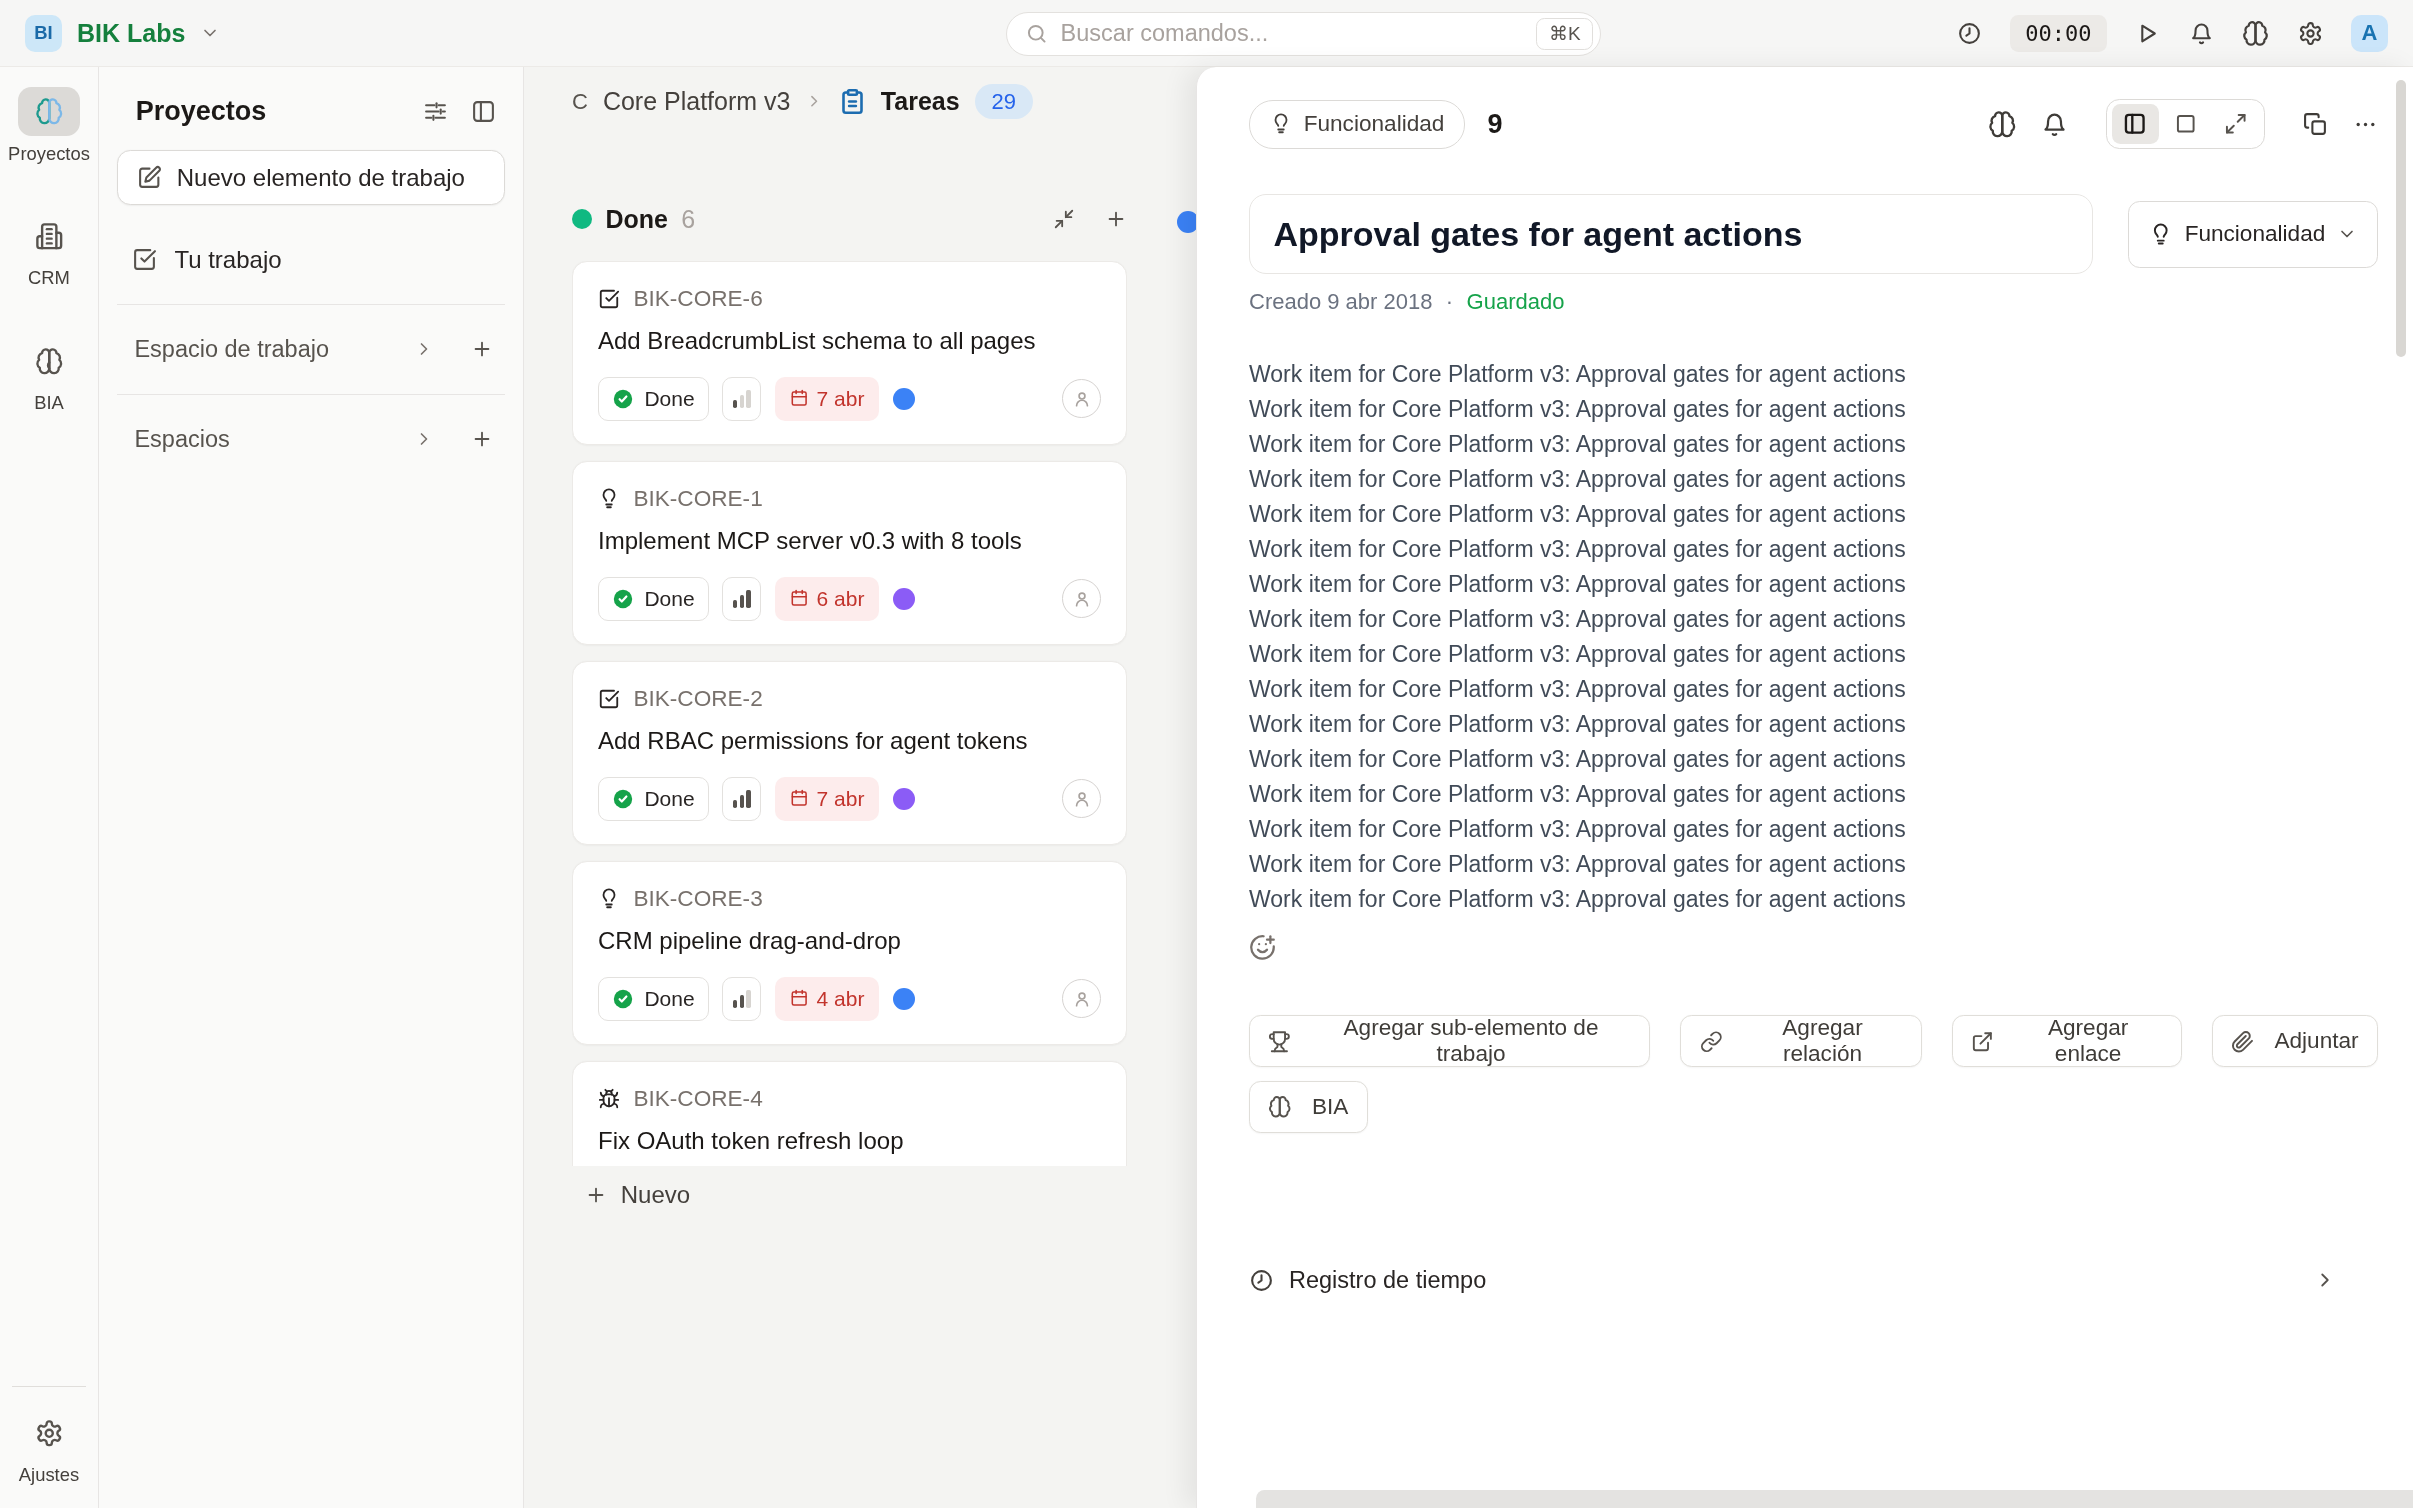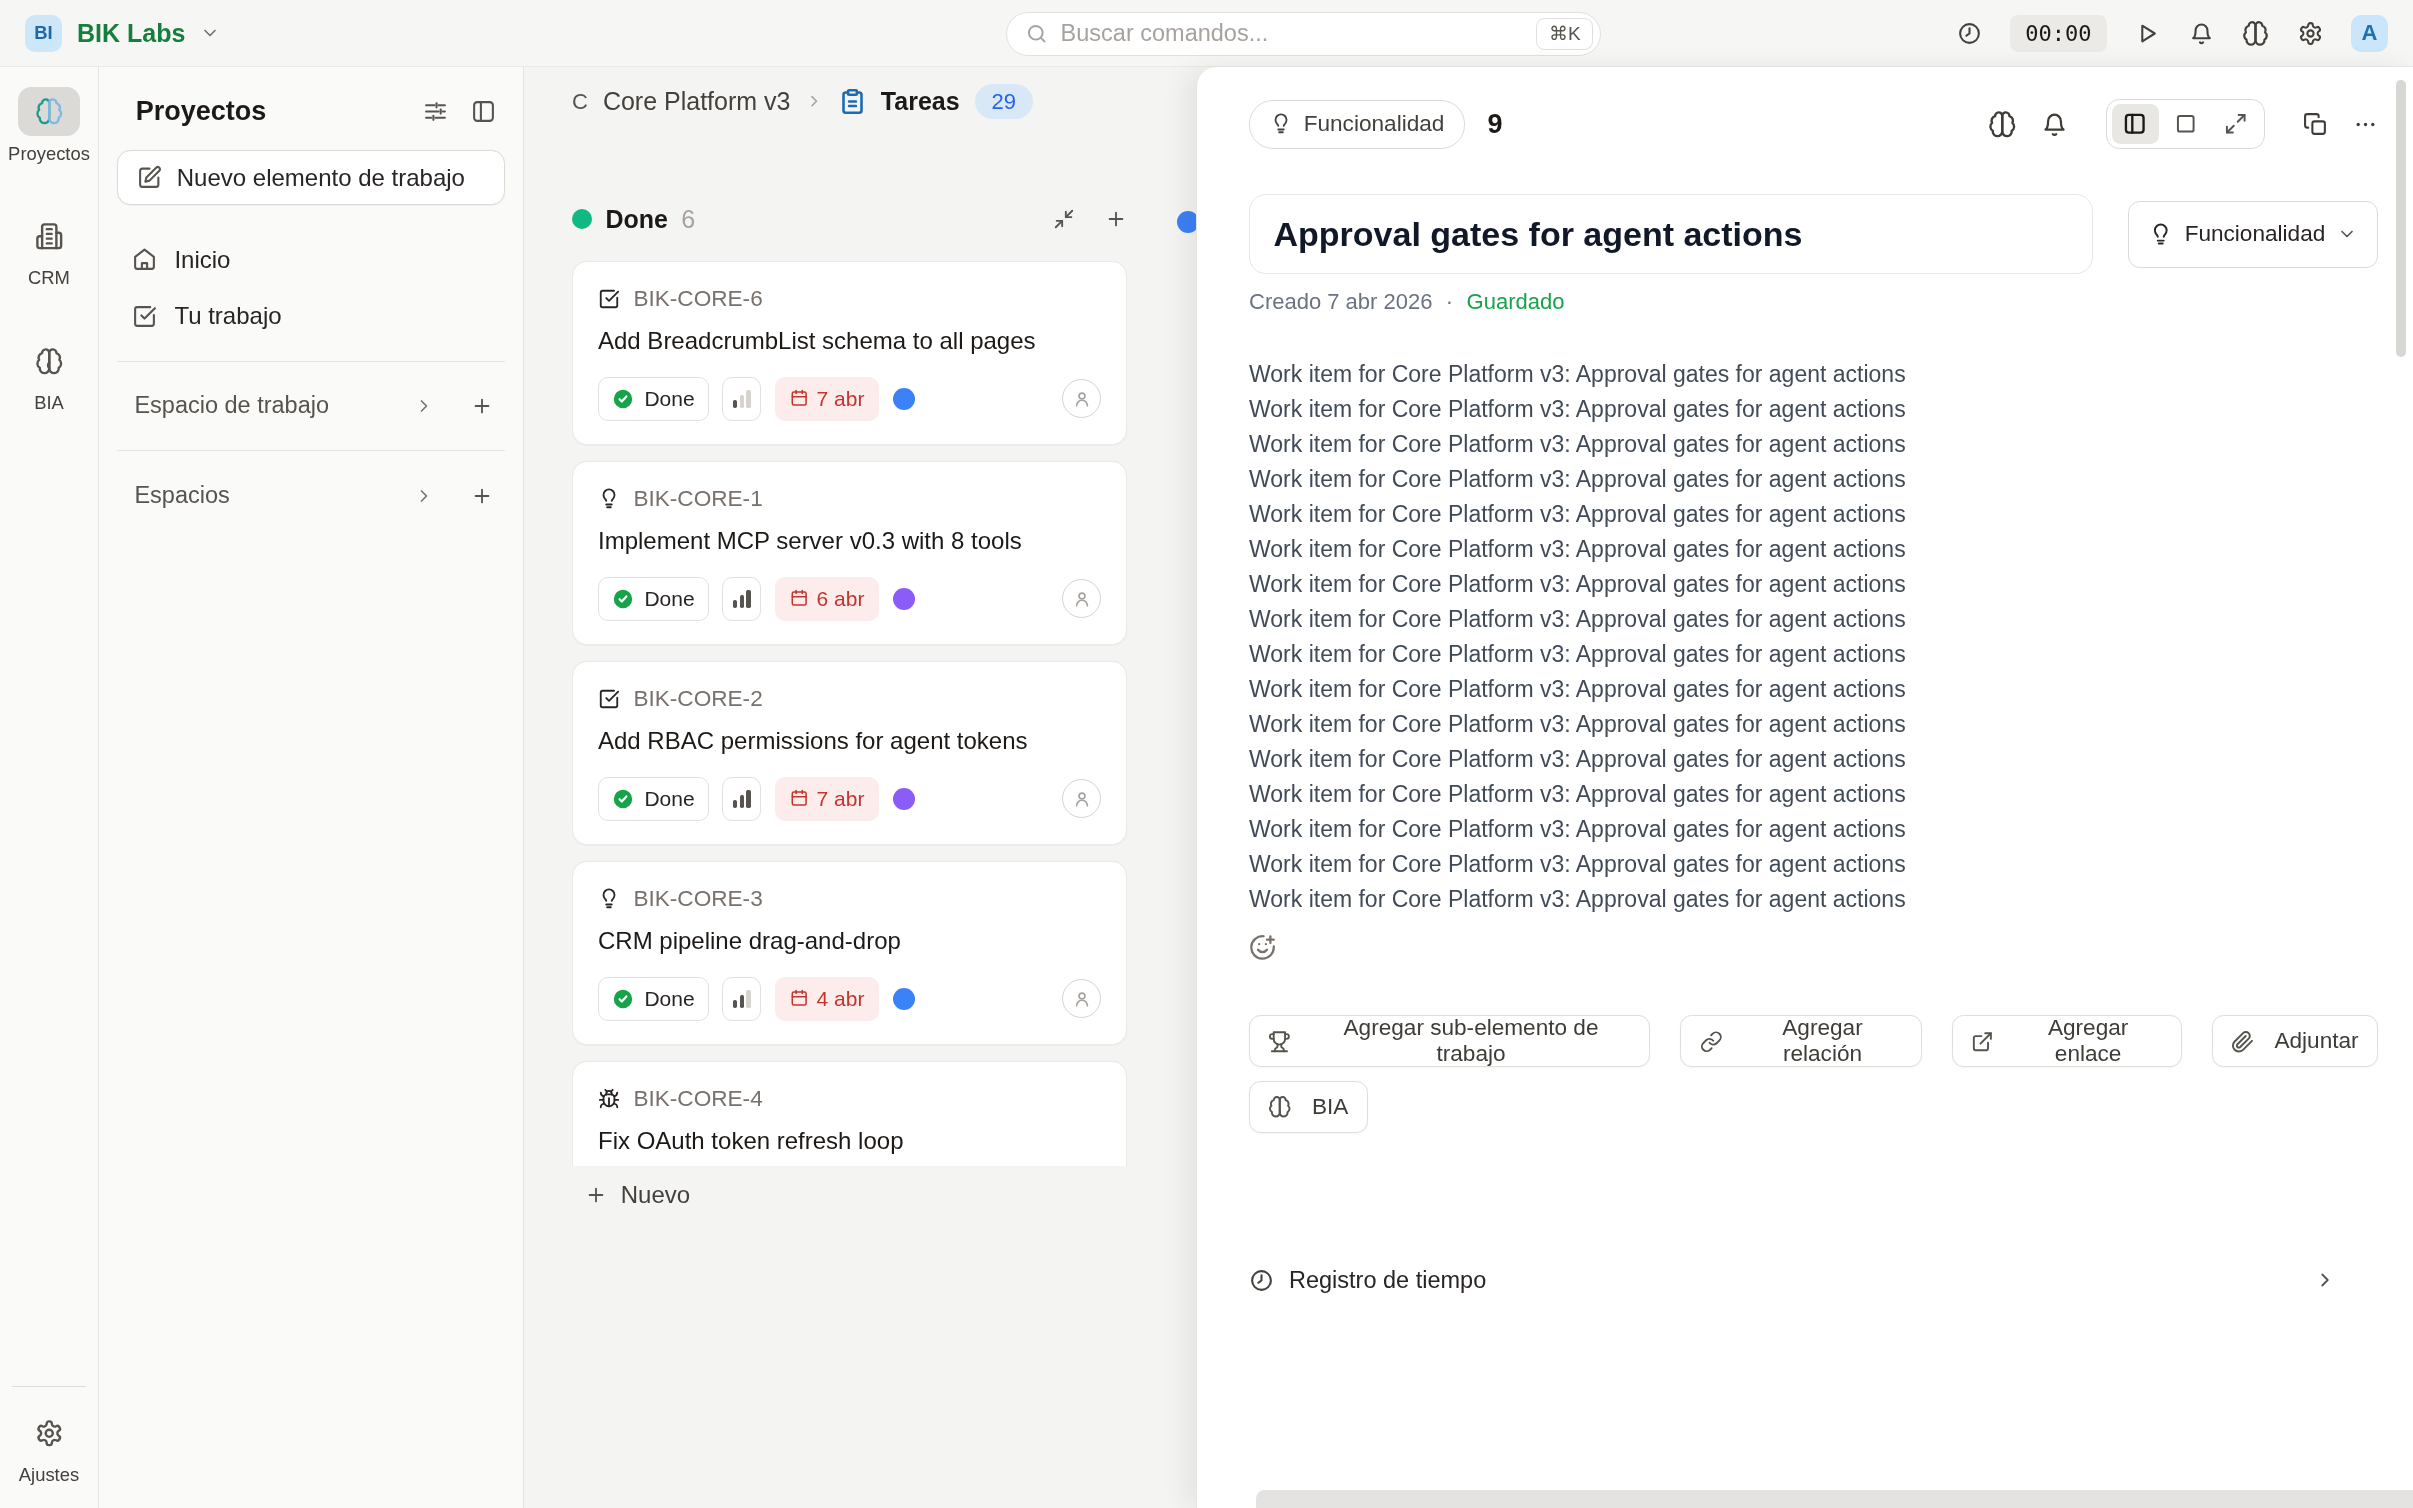--- a/index.html
+++ b/index.html
@@ -267,27 +267,20 @@
     <button class="new-btn">
       <svg class="ic i30" viewBox="0 0 24 24">
           <path d="M12 3.5H5a2 2 0 0 0-2 2V19a2 2 0 0 0 2 2h13.5a2 2 0 0 0 2-2v-7"></path>
           <path d="M18.4 2.6a2.1 2.1 0 0 1 3 3L12 15l-4 1 1-4Z"></path>
         </svg>
       <span>Nuevo elemento de trabajo</span>
     </button>
     <nav class="sb-nav">
       <div class="sb-item">
         <svg class="ic i30" viewBox="0 0 24 24">
-            <path d="m3 9.5 9-7 9 7V19a2 2 0 0 1-2 2H5a2 2 0 0 1-2-2Z"></path>
-            <path d="M9.5 21v-5.5h5V21"></path>
-          </svg>
-        <span>Inicio</span>
-      </div>
-      <div class="sb-item">
-        <svg class="ic i30" viewBox="0 0 24 24">
             <path d="M21 10.5V19a2 2 0 0 1-2 2H5a2 2 0 0 1-2-2V5a2 2 0 0 1 2-2h12.5"></path>
             <path d="m9 11 3 3L22 4"></path>
           </svg>
         <span>Tu trabajo</span>
       </div>
     </nav>
     <div class="sb-div"></div>
     <div class="sb-section">
       <span class="lbl">Espacio de trabajo</span>
       <svg class="ic i24 chev" viewBox="0 0 24 24">
@@ -625,21 +618,21 @@
             <path d="M10 21h4"></path>
           </svg>
         <span>Funcionalidad</span>
         <svg class="ic i24 chev" viewBox="0 0 24 24">
             <path d="m6 9 6 6 6-6"></path>
           </svg>
       </span>
     </div>
 
     <div class="dt-created">
-      <span>Creado 7 abr 2026</span>
+      <span>Creado 9 abr 2018</span>
       <span>·</span>
       <span class="dt-saved">Guardado</span>
     </div>
 
     <div class="dt-body">
         <div class="body-line">Work item for Core Platform v3: Approval gates for agent actions</div>
         <div class="body-line">Work item for Core Platform v3: Approval gates for agent actions</div>
         <div class="body-line">Work item for Core Platform v3: Approval gates for agent actions</div>
         <div class="body-line">Work item for Core Platform v3: Approval gates for agent actions</div>
         <div class="body-line">Work item for Core Platform v3: Approval gates for agent actions</div>

